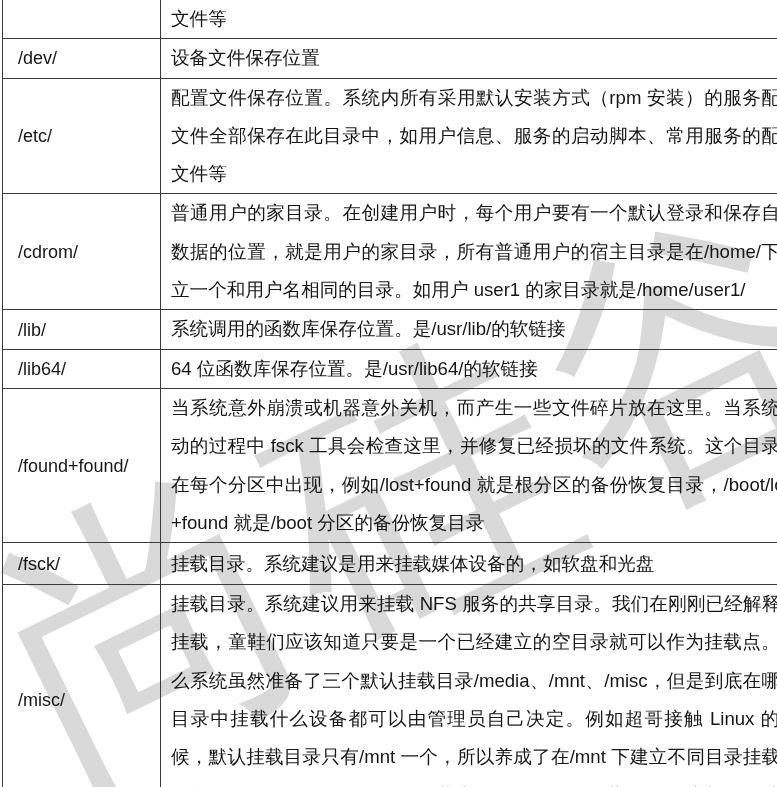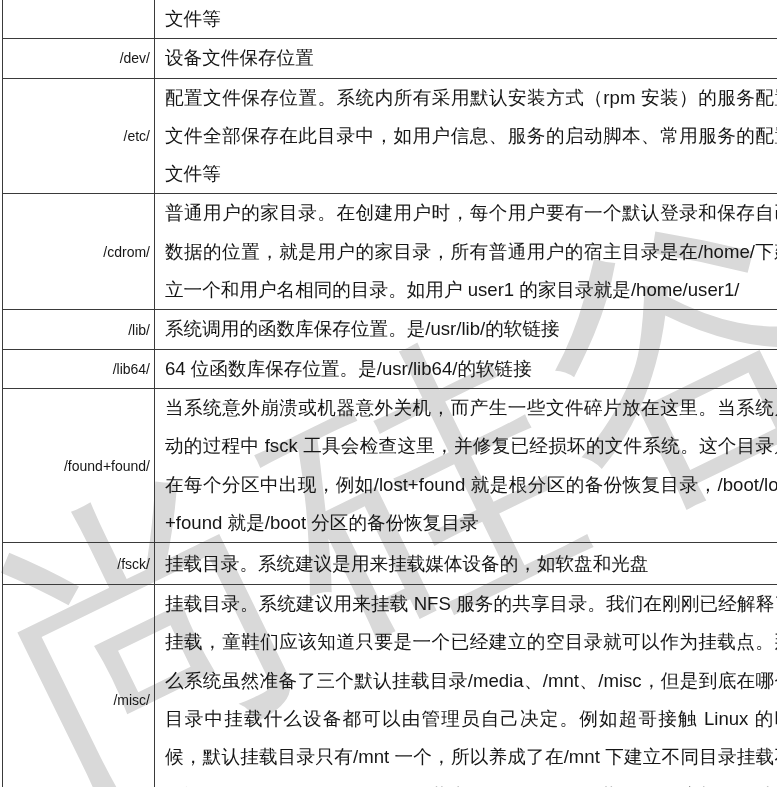--- a/index.html
+++ b/index.html
@@ -44,26 +44,25 @@
     color: #161616;
     background: transparent;
     overflow: hidden;
   }
   
   table.dir-table tr:first-child td {
     border-top: none;
   }
   td.dir-cell {
     width: 138px;
-    font-size: 14px;
+    font-size: 18px;
     line-height: 24px;
-    padding: 0 4px 0 9px;
+    padding: 0 4px 0 15px;
     vertical-align: middle;
     word-break: break-all;
-    text-align: right;
   }
   td.desc-cell {
     width: 628px;
     font-size: 18.6px;
     line-height: 38.3px;
     padding: 0 7px 0 10px;
     vertical-align: middle;
     text-align: justify;
     word-break: break-all;
   }

